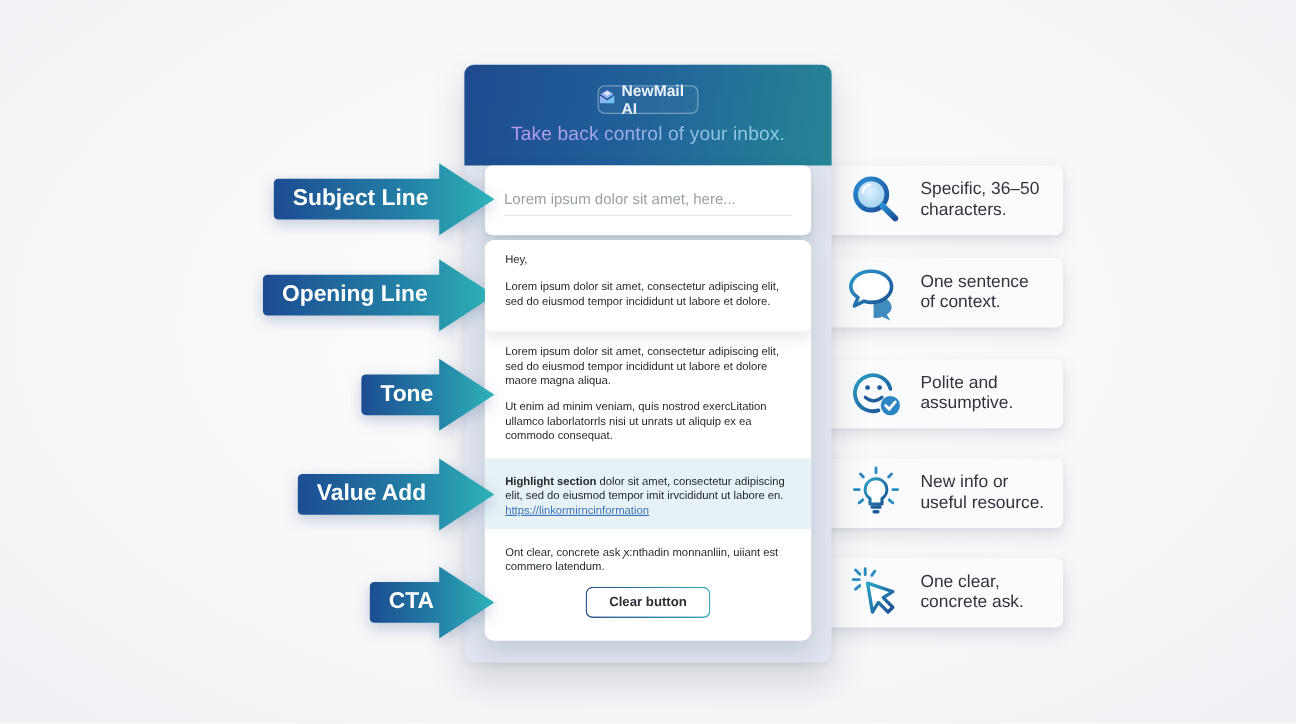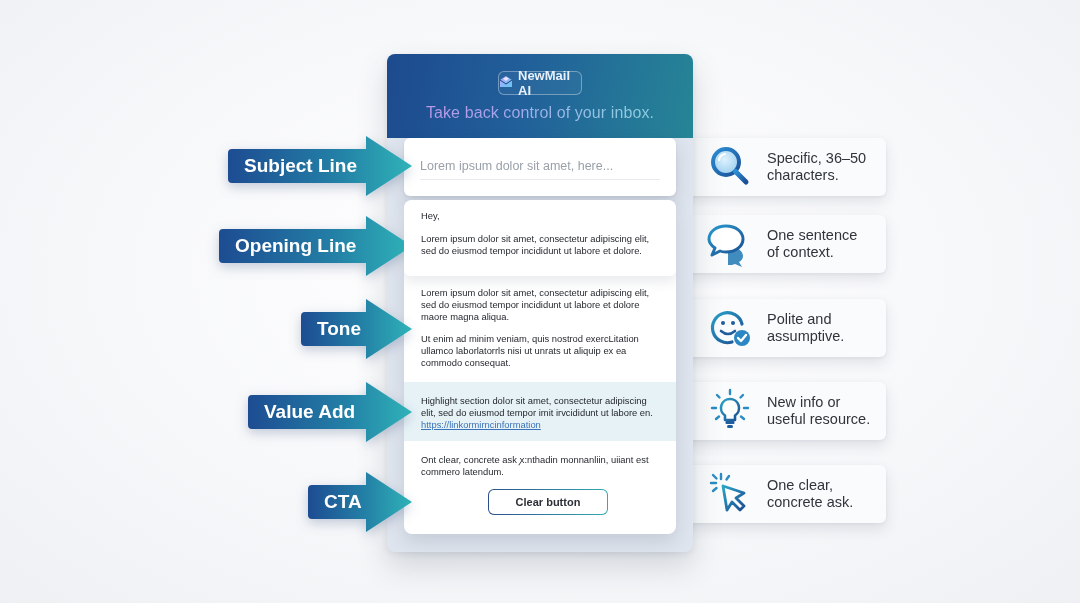--- a/index.html
+++ b/index.html
@@ -76,26 +76,26 @@
     .sec { position: absolute; left: 0; width: 272px; font-size: 9.4px; line-height: 11.8px; color: #25292f; }
     .sec p { padding: 0 17px; }
     .sec-opening { top: 0; height: 76px; background: #fff; box-shadow: 0 6px 12px rgba(40,55,80,0.10); border-radius: 0 0 6px 6px; z-index: 2; }
     .sec-opening .greet { position: absolute; top: 10px; }
     .sec-opening .line { position: absolute; top: 33px; }
     .sec-tone { top: 84px; height: 92px; }
     .sec-tone .p1 { position: absolute; top: 3px; }
     .sec-tone .p2 { position: absolute; top: 49px; }
     .sec-value { top: 182px; height: 59px; background: #e6f2f6; }
     .sec-value .p { position: absolute; top: 13px; }
-    .sec-value b { font-weight: 400; }
+    .sec-value b { font-weight: 700; }
     .sec-value a { color: #3a73b8; text-decoration: underline; }
     .sec-cta { top: 241px; height: 93px; }
     .sec-cta .p { position: absolute; top: 13px; }
     .cta-button {
-      position: absolute; left: 84px; top: 48px; width: 120px; height: 26px;
+      position: absolute; left: 84px; top: 48px; width: 104px; height: 26px;
       border-radius: 6px; background: #fff;
       border: 1.3px solid transparent;
       background-image: linear-gradient(#fff, #fff), linear-gradient(90deg, #2a4f8c, #37a9b2);
       background-origin: border-box; background-clip: padding-box, border-box;
       font-family: "Liberation Sans", "DejaVu Sans", sans-serif;
       font-size: 11px; font-weight: 600; color: #2b2f36; cursor: pointer;
     }
 
     
     .arrow { position: absolute; height: 62px; filter: drop-shadow(0 4px 6px rgba(30,60,110,0.25)); }

